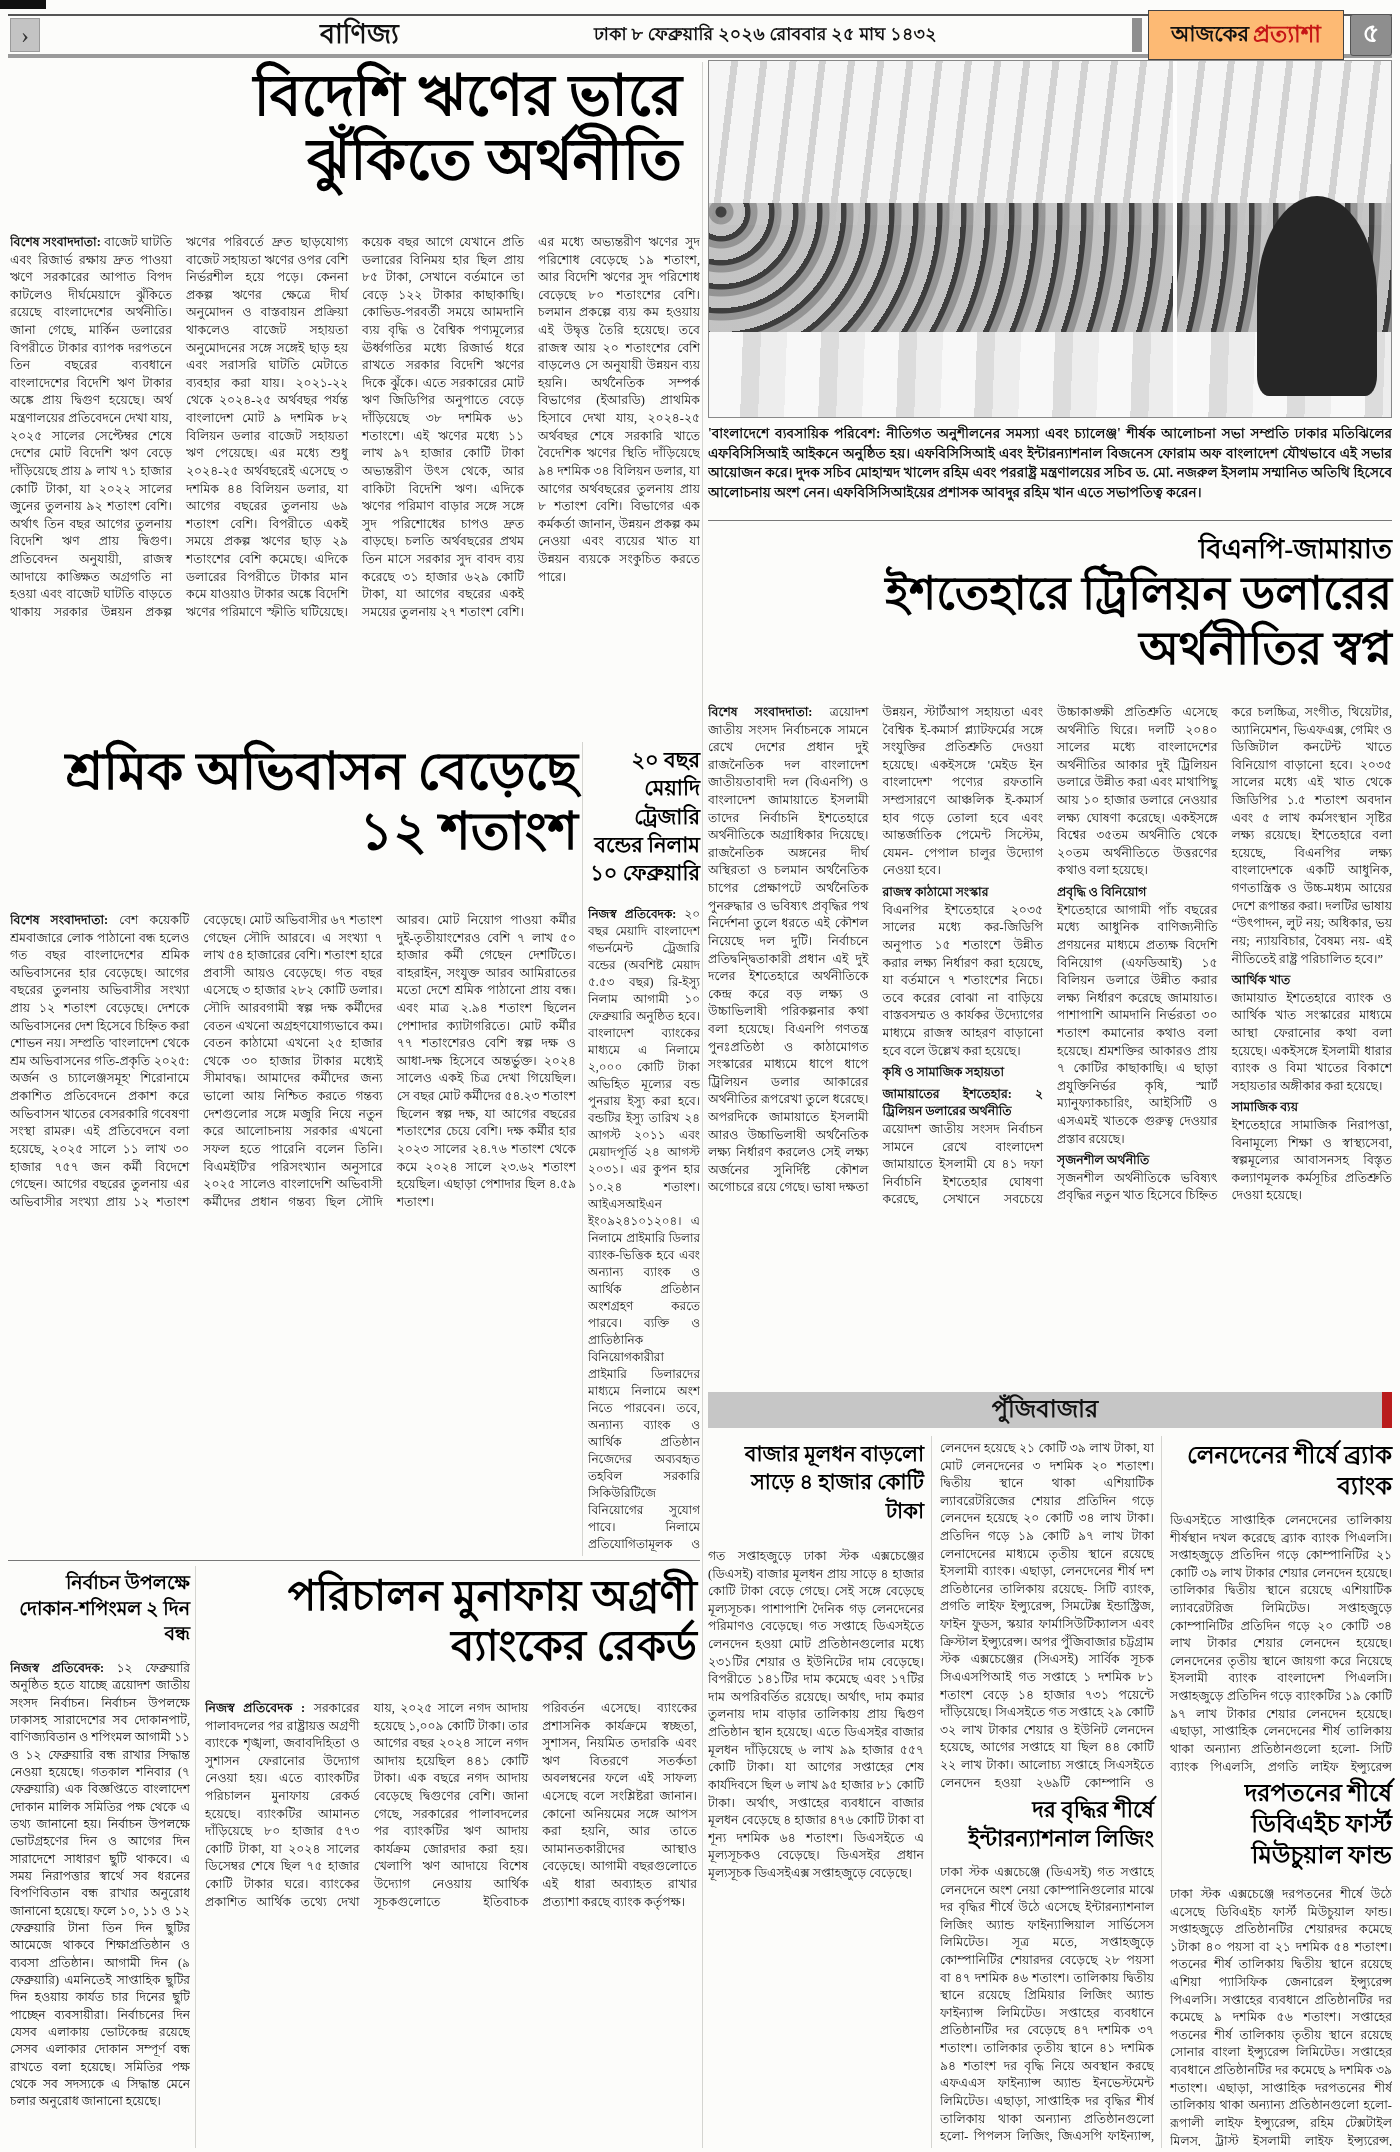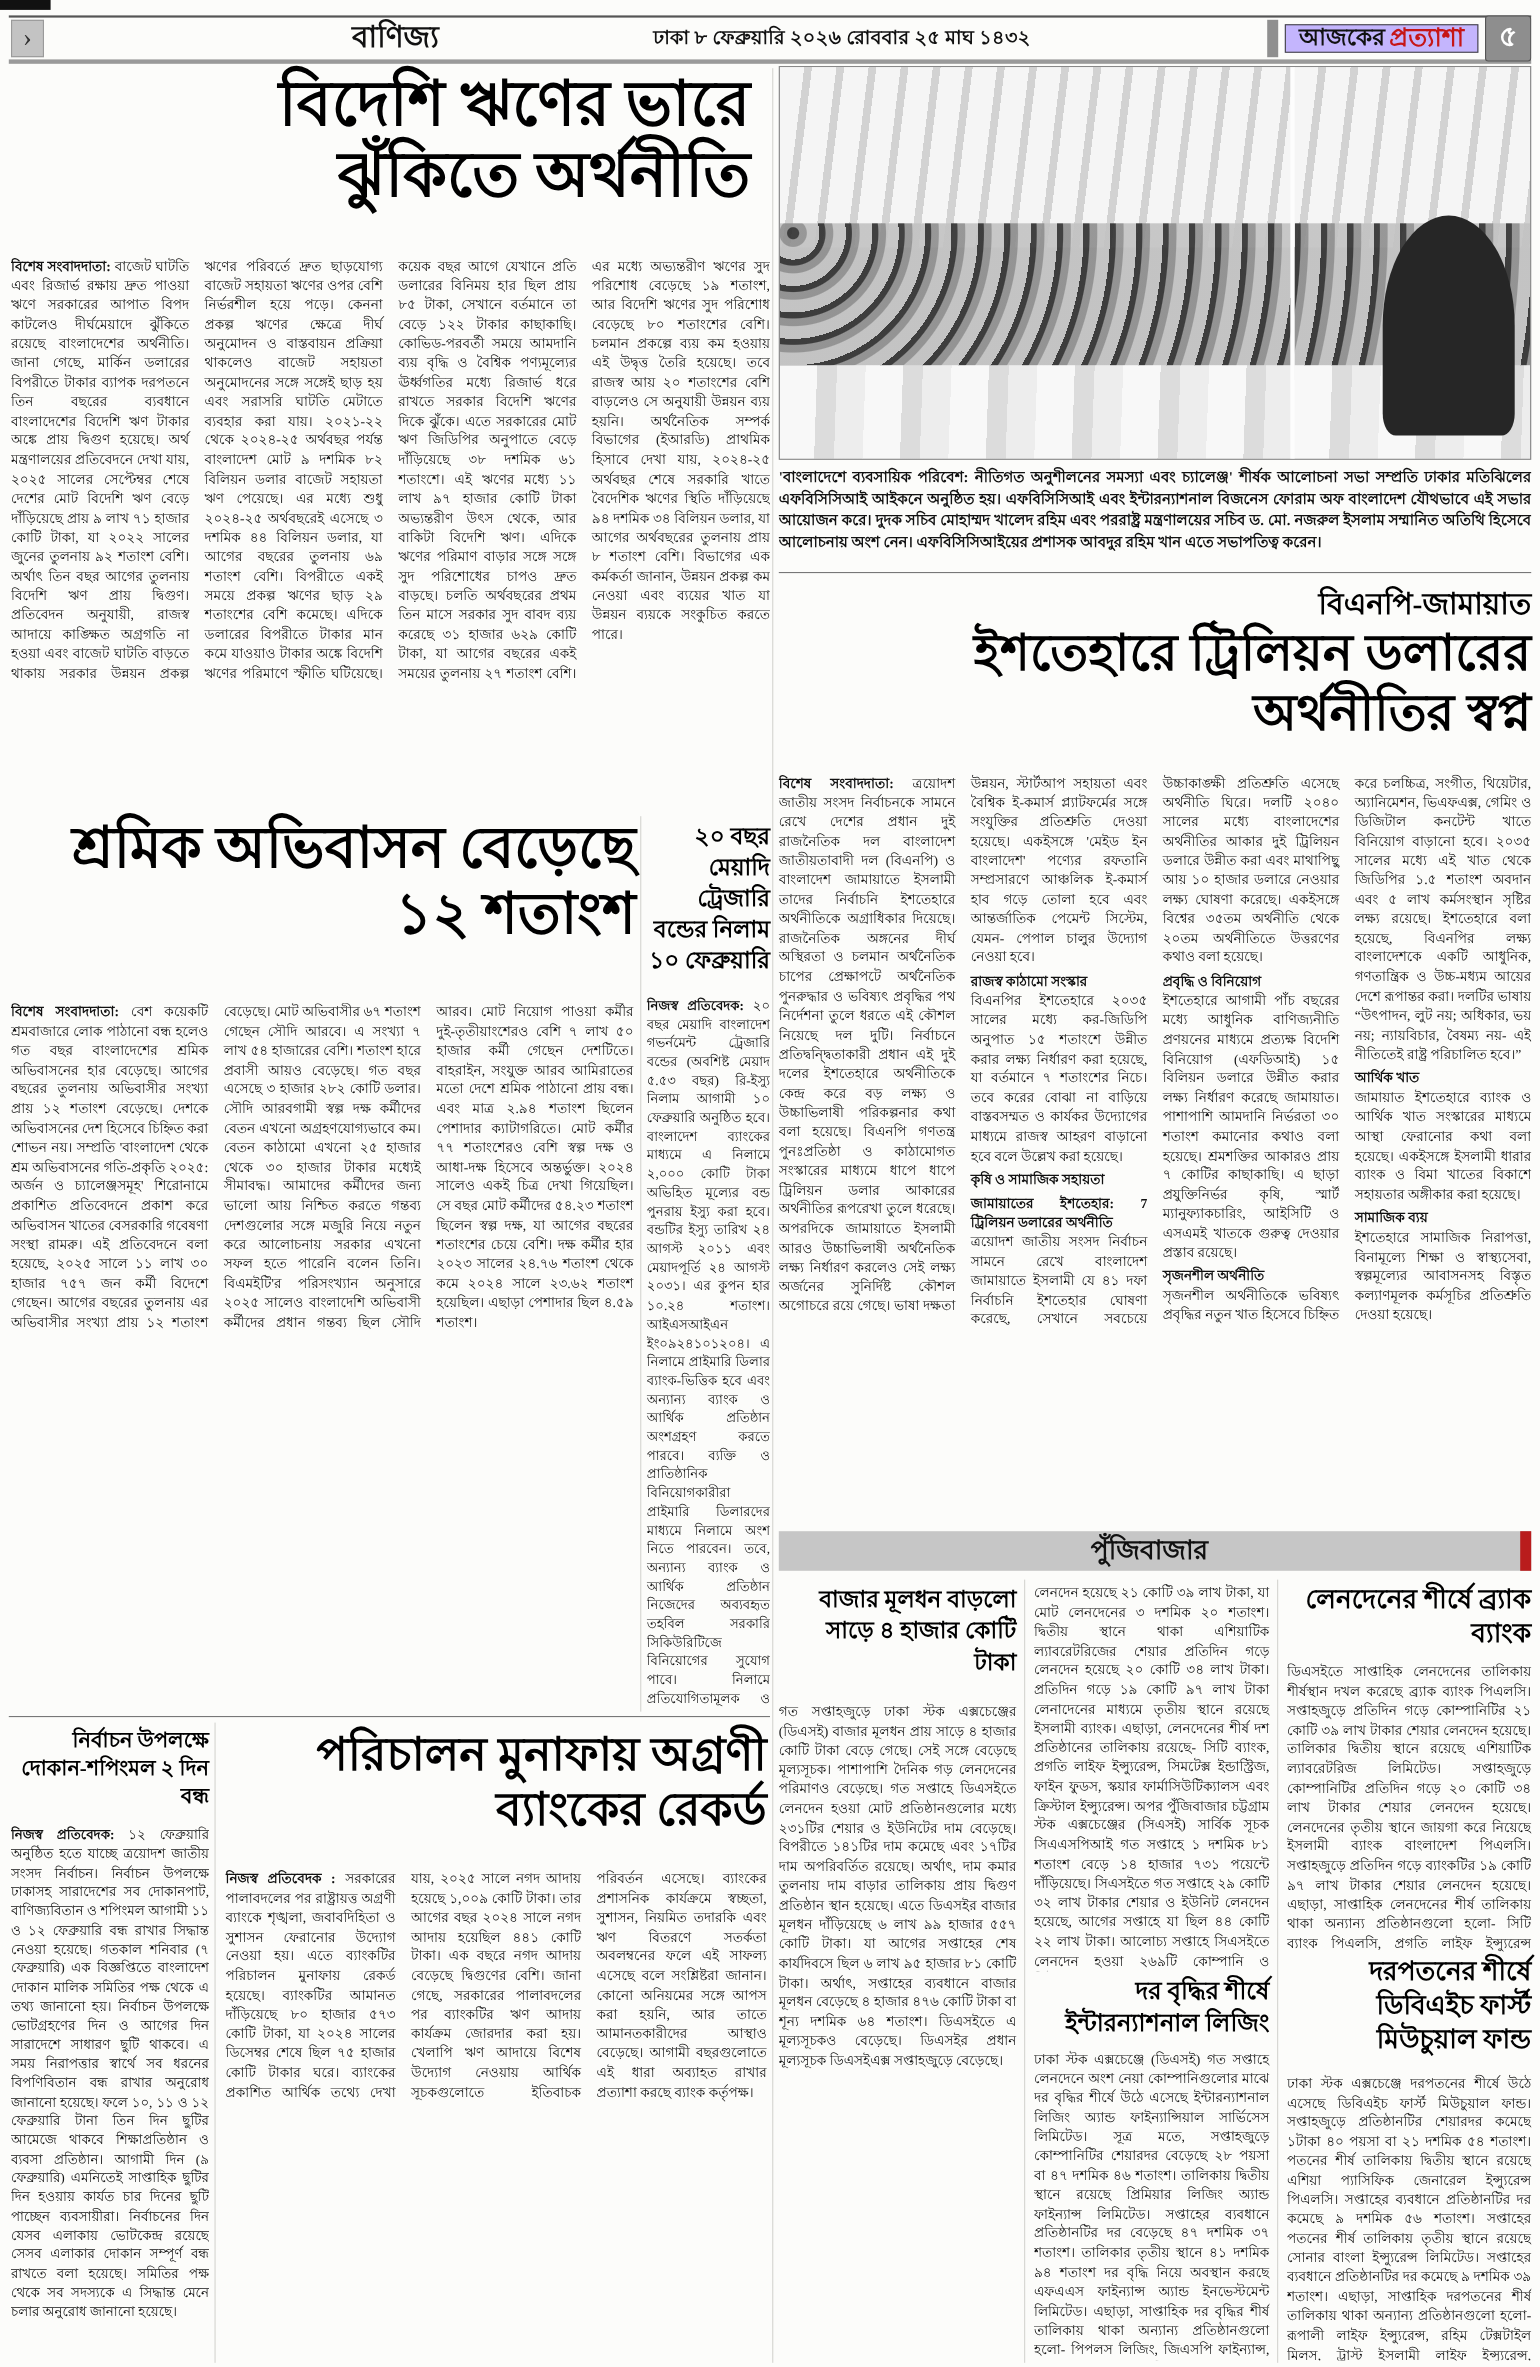--- a/index.html
+++ b/index.html
@@ -18,21 +18,21 @@
     border-top:2px solid #555;border-bottom:4px solid #9a9a9a;
     display:flex;align-items:center;
   }
   .edge-box{width:30px;height:34px;background:#c3c3c3;border:1px solid #9a9a9a;
     display:flex;align-items:center;justify-content:center;margin-left:2px;
     font-size:24px;color:#333;}
   .section-label{font-size:27px;font-weight:bold;margin-left:280px;}
   .dateline{font-size:17.5px;font-weight:bold;margin-left:195px;letter-spacing:.3px;}
   .head-right{margin-left:auto;display:flex;align-items:center;gap:6px;}
   .head-tick{width:10px;height:34px;background:#8f8f8f;}
-  .masthead{border:1px solid #444;background:#c4b5fd;height:26px;padding:2px 12px;
+  .masthead{border:1px solid #444;background:#fdba74;height:50px;padding:2px 22px;
     display:flex;align-items:center;gap:4px;}
   .mast-black{font-size:21px;font-weight:bold;color:#111;}
   .mast-red{font-size:23px;font-weight:bold;}
   .pageno{width:42px;height:42px;background:#8e8e8e;border:1px solid #555;
     display:flex;align-items:center;justify-content:center;
     font-size:26px;font-weight:bold;color:#fff;border-radius:3px;}
   
   .headline{font-weight:bold;text-align:right;color:#000;}
   .body-cols{column-gap:14px;column-fill:balance;text-align:justify;
     font-size:12.4px;line-height:1.42;overflow:hidden;}
@@ -110,21 +110,21 @@
   <div class="abs headline" style="left:708px;top:566px;width:684px;height:130px;font-size:46px;line-height:1.2;">
     <div>ইশতেহারে ট্রিলিয়ন ডলারের</div>
     <div>অর্থনীতির স্বপ্ন</div>
   </div>
   <div class="abs body-cols" style="left:708px;top:704px;width:684px;height:682px;column-count:4;">
     <span class="byline">বিশেষ সংবাদদাতা:</span>
     <span>ত্রয়োদশ জাতীয় সংসদ নির্বাচনকে সামনে রেখে দেশের প্রধান দুই রাজনৈতিক দল বাংলাদেশ জাতীয়তাবাদী দল (বিএনপি) ও বাংলাদেশ জামায়াতে ইসলামী তাদের নির্বাচনি ইশতেহারে অর্থনীতিকে অগ্রাধিকার দিয়েছে। রাজনৈতিক অঙ্গনের দীর্ঘ অস্থিরতা ও চলমান অর্থনৈতিক চাপের প্রেক্ষাপটে অর্থনৈতিক পুনরুদ্ধার ও ভবিষ্যৎ প্রবৃদ্ধির পথ নির্দেশনা তুলে ধরতে এই কৌশল নিয়েছে দল দুটি। নির্বাচনে প্রতিদ্বন্দ্বিতাকারী প্রধান এই দুই দলের ইশতেহারে অর্থনীতিকে কেন্দ্র করে বড় লক্ষ্য ও উচ্চাভিলাষী পরিকল্পনার কথা বলা হয়েছে। বিএনপি গণতন্ত্র পুনঃপ্রতিষ্ঠা ও কাঠামোগত সংস্কারের মাধ্যমে ধাপে ধাপে ট্রিলিয়ন ডলার আকারের অর্থনীতির রূপরেখা তুলে ধরেছে। অপরদিকে জামায়াতে ইসলামী আরও উচ্চাভিলাষী অর্থনৈতিক লক্ষ্য নির্ধারণ করলেও সেই লক্ষ্য অর্জনের সুনির্দিষ্ট কৌশল অগোচরে রয়ে গেছে। ভাষা দক্ষতা উন্নয়ন, স্টার্টআপ সহায়তা এবং বৈশ্বিক ই-কমার্স প্ল্যাটফর্মের সঙ্গে সংযুক্তির প্রতিশ্রুতি দেওয়া হয়েছে। একইসঙ্গে 'মেইড ইন বাংলাদেশ' পণ্যের রফতানি সম্প্রসারণে আঞ্চলিক ই-কমার্স হাব গড়ে তোলা হবে এবং আন্তর্জাতিক পেমেন্ট সিস্টেম, যেমন- পেপাল চালুর উদ্যোগ নেওয়া হবে।</span>
     <span class="subhead">রাজস্ব কাঠামো সংস্কার</span>
     <span>বিএনপির ইশতেহারে ২০৩৫ সালের মধ্যে কর-জিডিপি অনুপাত ১৫ শতাংশে উন্নীত করার লক্ষ্য নির্ধারণ করা হয়েছে, যা বর্তমানে ৭ শতাংশের নিচে। তবে করের বোঝা না বাড়িয়ে বাস্তবসম্মত ও কার্যকর উদ্যোগের মাধ্যমে রাজস্ব আহরণ বাড়ানো হবে বলে উল্লেখ করা হয়েছে।</span>
     <span class="subhead">কৃষি ও সামাজিক সহায়তা</span>
-    <span class="subhead">জামায়াতের ইশতেহার: 7 ট্রিলিয়ন ডলারের অর্থনীতি</span>
+    <span class="subhead">জামায়াতের ইশতেহার: ২ ট্রিলিয়ন ডলারের অর্থনীতি</span>
     <span>ত্রয়োদশ জাতীয় সংসদ নির্বাচন সামনে রেখে বাংলাদেশ জামায়াতে ইসলামী যে ৪১ দফা নির্বাচনি ইশতেহার ঘোষণা করেছে, সেখানে সবচেয়ে উচ্চাকাঙ্ক্ষী প্রতিশ্রুতি এসেছে অর্থনীতি ঘিরে। দলটি ২০৪০ সালের মধ্যে বাংলাদেশের অর্থনীতির আকার দুই ট্রিলিয়ন ডলারে উন্নীত করা এবং মাথাপিছু আয় ১০ হাজার ডলারে নেওয়ার লক্ষ্য ঘোষণা করেছে। একইসঙ্গে বিশ্বের ৩৫তম অর্থনীতি থেকে ২০তম অর্থনীতিতে উত্তরণের কথাও বলা হয়েছে।</span>
     <span class="subhead">প্রবৃদ্ধি ও বিনিয়োগ</span>
     <span>ইশতেহারে আগামী পাঁচ বছরের মধ্যে আধুনিক বাণিজ্যনীতি প্রণয়নের মাধ্যমে প্রত্যক্ষ বিদেশি বিনিয়োগ (এফডিআই) ১৫ বিলিয়ন ডলারে উন্নীত করার লক্ষ্য নির্ধারণ করেছে জামায়াত। পাশাপাশি আমদানি নির্ভরতা ৩০ শতাংশ কমানোর কথাও বলা হয়েছে। শ্রমশক্তির আকারও প্রায় ৭ কোটির কাছাকাছি। এ ছাড়া প্রযুক্তিনির্ভর কৃষি, স্মার্ট ম্যানুফ্যাকচারিং, আইসিটি ও এসএমই খাতকে গুরুত্ব দেওয়ার প্রস্তাব রয়েছে।</span>
     <span class="subhead">সৃজনশীল অর্থনীতি</span>
     <span>সৃজনশীল অর্থনীতিকে ভবিষ্যৎ প্রবৃদ্ধির নতুন খাত হিসেবে চিহ্নিত করে চলচ্চিত্র, সংগীত, থিয়েটার, অ্যানিমেশন, ভিএফএক্স, গেমিং ও ডিজিটাল কনটেন্ট খাতে বিনিয়োগ বাড়ানো হবে। ২০৩৫ সালের মধ্যে এই খাত থেকে জিডিপির ১.৫ শতাংশ অবদান এবং ৫ লাখ কর্মসংস্থান সৃষ্টির লক্ষ্য রয়েছে। ইশতেহারে বলা হয়েছে, বিএনপির লক্ষ্য বাংলাদেশকে একটি আধুনিক, গণতান্ত্রিক ও উচ্চ-মধ্যম আয়ের দেশে রূপান্তর করা। দলটির ভাষায় “উৎপাদন, লুট নয়; অধিকার, ভয় নয়; ন্যায়বিচার, বৈষম্য নয়- এই নীতিতেই রাষ্ট্র পরিচালিত হবে।”</span>
     <span class="subhead">আর্থিক খাত</span>
     <span>জামায়াত ইশতেহারে ব্যাংক ও আর্থিক খাত সংস্কারের মাধ্যমে আস্থা ফেরানোর কথা বলা হয়েছে। একইসঙ্গে ইসলামী ধারার ব্যাংক ও বিমা খাতের বিকাশে সহায়তার অঙ্গীকার করা হয়েছে।</span>
     <span class="subhead">সামাজিক ব্যয়</span>
     <span>ইশতেহারে সামাজিক নিরাপত্তা, বিনামূল্যে শিক্ষা ও স্বাস্থ্যসেবা, স্বল্পমূল্যের আবাসনসহ বিস্তৃত কল্যাণমূলক কর্মসূচির প্রতিশ্রুতি দেওয়া হয়েছে।</span>
   </div>

